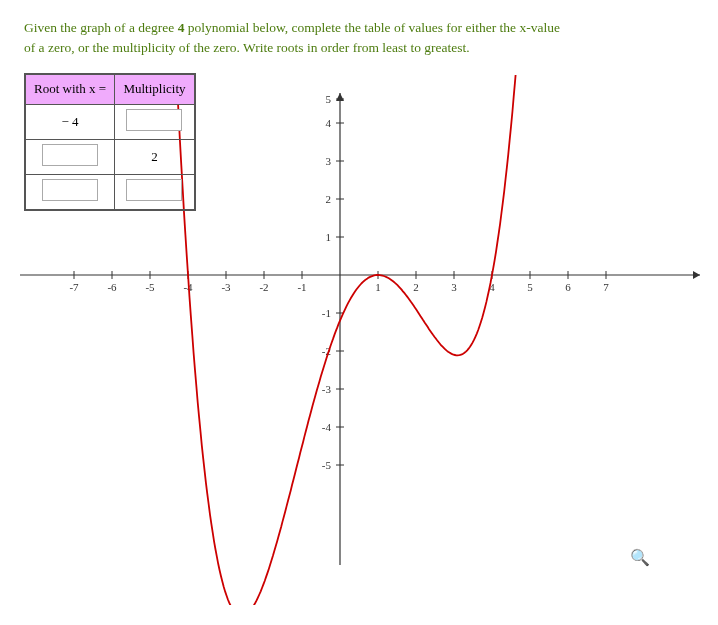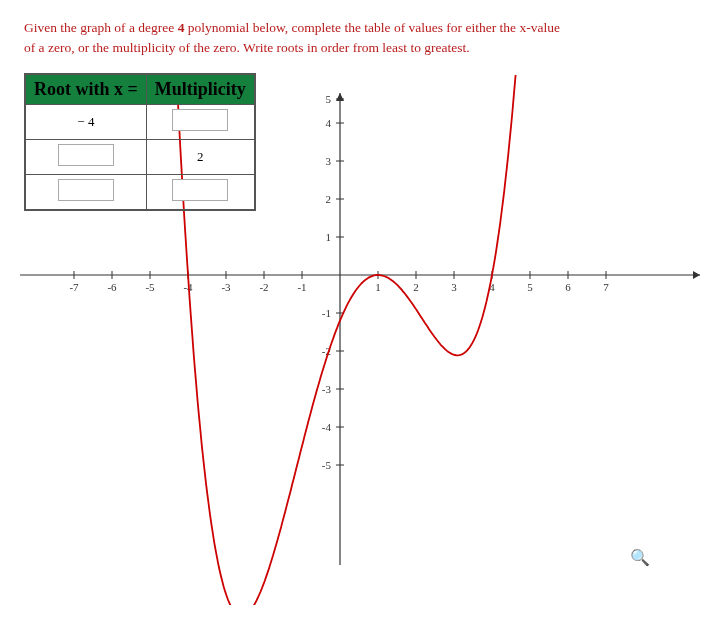--- a/index.html
+++ b/index.html
@@ -15,21 +15,21 @@
     .page {
       padding: 18px 24px 10px 24px;
       width: 718px;
       height: 625px;
       position: relative;
     }
     .instructions {
       font-size: 13.5px;
       line-height: 1.5;
       margin-bottom: 14px;
-      color: #b91c1c;
+      color: #4d7c0f;
     }
     .instructions .bold { font-weight: bold; }
 
     
     .table-container {
       border: 1.5px solid #555;
       display: inline-table;
       border-collapse: collapse;
       margin-bottom: 0;
       position: relative;
@@ -39,23 +39,23 @@
       border-collapse: collapse;
     }
     .table-container th, .table-container td {
       border: 1px solid #555;
       padding: 4px 8px;
       text-align: center;
       min-width: 80px;
       height: 30px;
     }
     .table-container th {
-      background: #15803d;
-      font-weight: bold;
-      font-size: 18px;
+      background: #f0abfc;
+      font-weight: normal;
+      font-size: 13px;
     }
     .input-cell {
       border: 1.5px solid #aaa;
       width: 56px;
       height: 22px;
       display: inline-block;
       background: #fff;
     }
     .value-cell {
       font-size: 13px;

